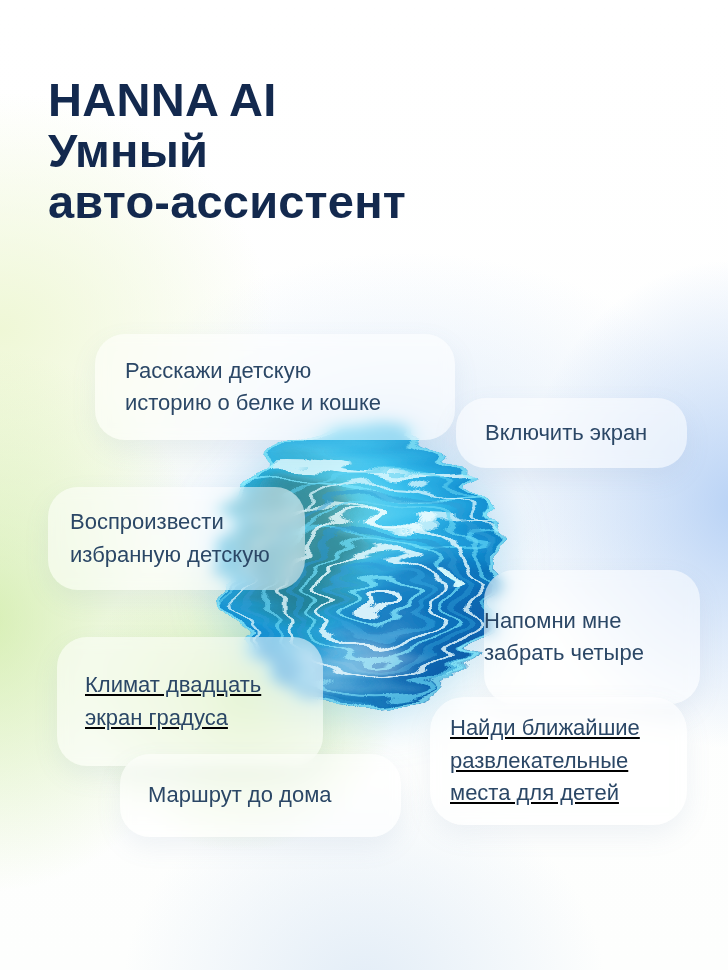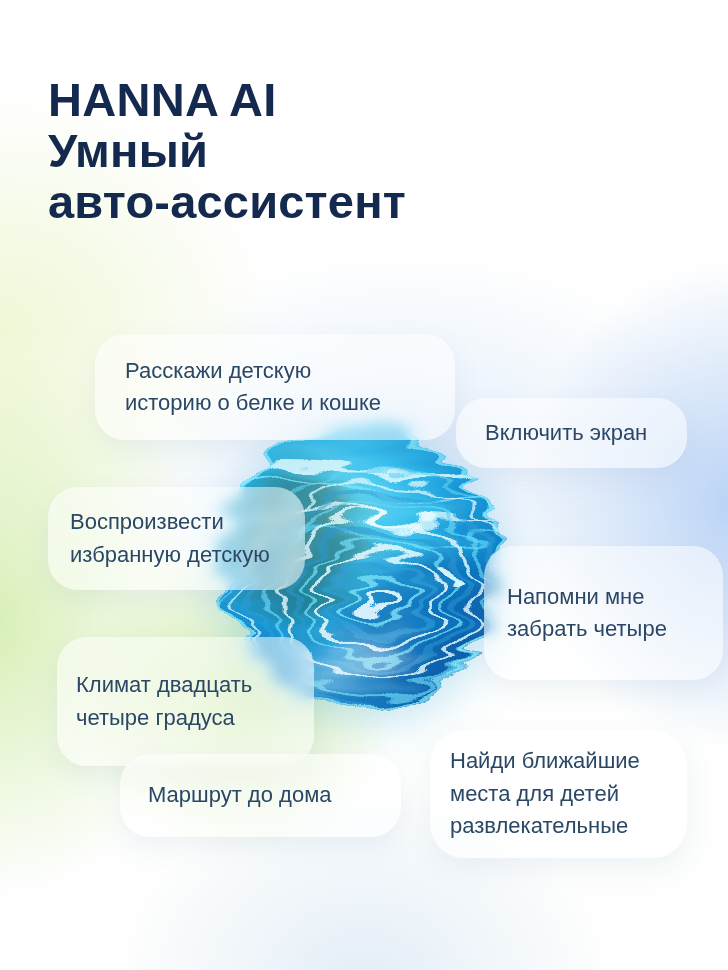--- a/index.html
+++ b/index.html
@@ -50,24 +50,24 @@
     -webkit-backdrop-filter:blur(7px);backdrop-filter:blur(7px);
   }
   .bline{
     display:block;
     font-size:22px;line-height:32.5px;
     color:#2b4766;white-space:nowrap;
   }
   .b1{left:95px;  top:334px; width:330px; height:106px; padding-left:30px;}
   .b2{left:456px; top:398px; width:202px; height:70px;  padding-left:29px;}
   .b3{left:30px;  top:487px; width:235px; height:103px; padding-left:22px;margin-left:18px;}
-  .b4{left:484px; top:546px; width:216px; height:134px; padding-left:23px;}
-  .b5{left:57px;  top:637px; width:238px; height:129px; padding-left:19px;}
+  .b4{left:484px; top:570px; width:216px; height:134px; }
+  .b5{left:57px;  top:637px; width:238px; height:129px; padding-left:28px;text-decoration:underline;}
   .b6{left:120px; top:754px; width:253px; height:83px;  padding-left:28px;}
-  .b7{left:430px; top:730px; width:237px; height:128px; padding-left:20px; border-radius:34px;}
+  .b7{left:430px; top:697px; width:237px; height:128px; padding-left:20px; border-radius:34px;text-decoration:underline;}
 </style>
 </head>
 <body>
 
 <div class="canvas">
 
   <div class="title-block">
     <h1 class="brand">HANNA AI</h1>
     <h2 class="subtitle">
       <span>Умный</span>
@@ -139,26 +139,26 @@
     <span class="bline">избранную детскую</span>
   </div>
 
   <div class="bubble b4">
     <span class="bline">Напомни мне</span>
     <span class="bline">забрать четыре</span>
   </div>
 
   <div class="bubble b5">
     <span class="bline">Климат двадцать</span>
-    <span class="bline">четыре градуса</span>
+    <span class="bline">экран градуса</span>
   </div>
 
   <div class="bubble b6">
     <span class="bline">Маршрут до дома</span>
   </div>
 
   <div class="bubble b7">
     <span class="bline">Найди ближайшие</span>
+    <span class="bline">развлекательные</span>
     <span class="bline">места для детей</span>
-    <span class="bline">развлекательные</span>
   </div>
 
 </div>
 
 </body></html>

